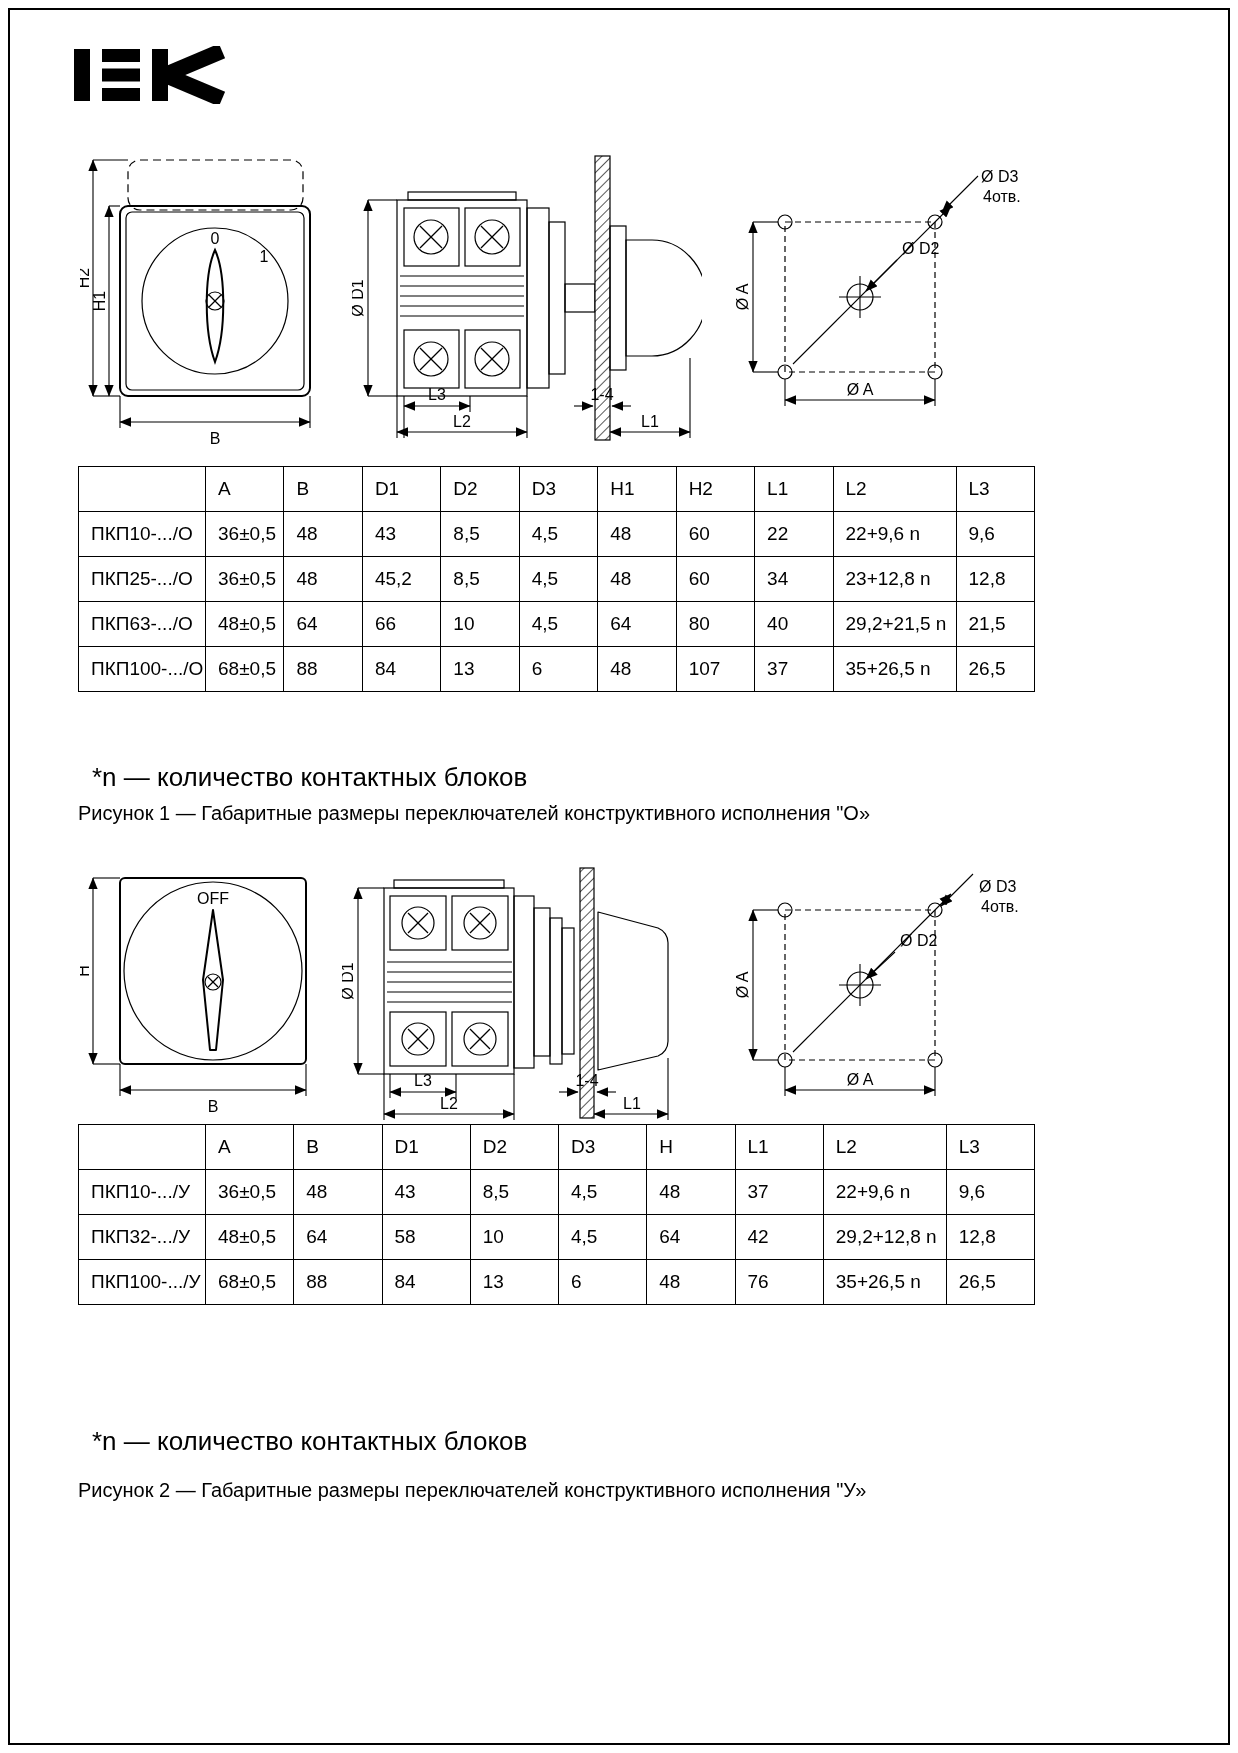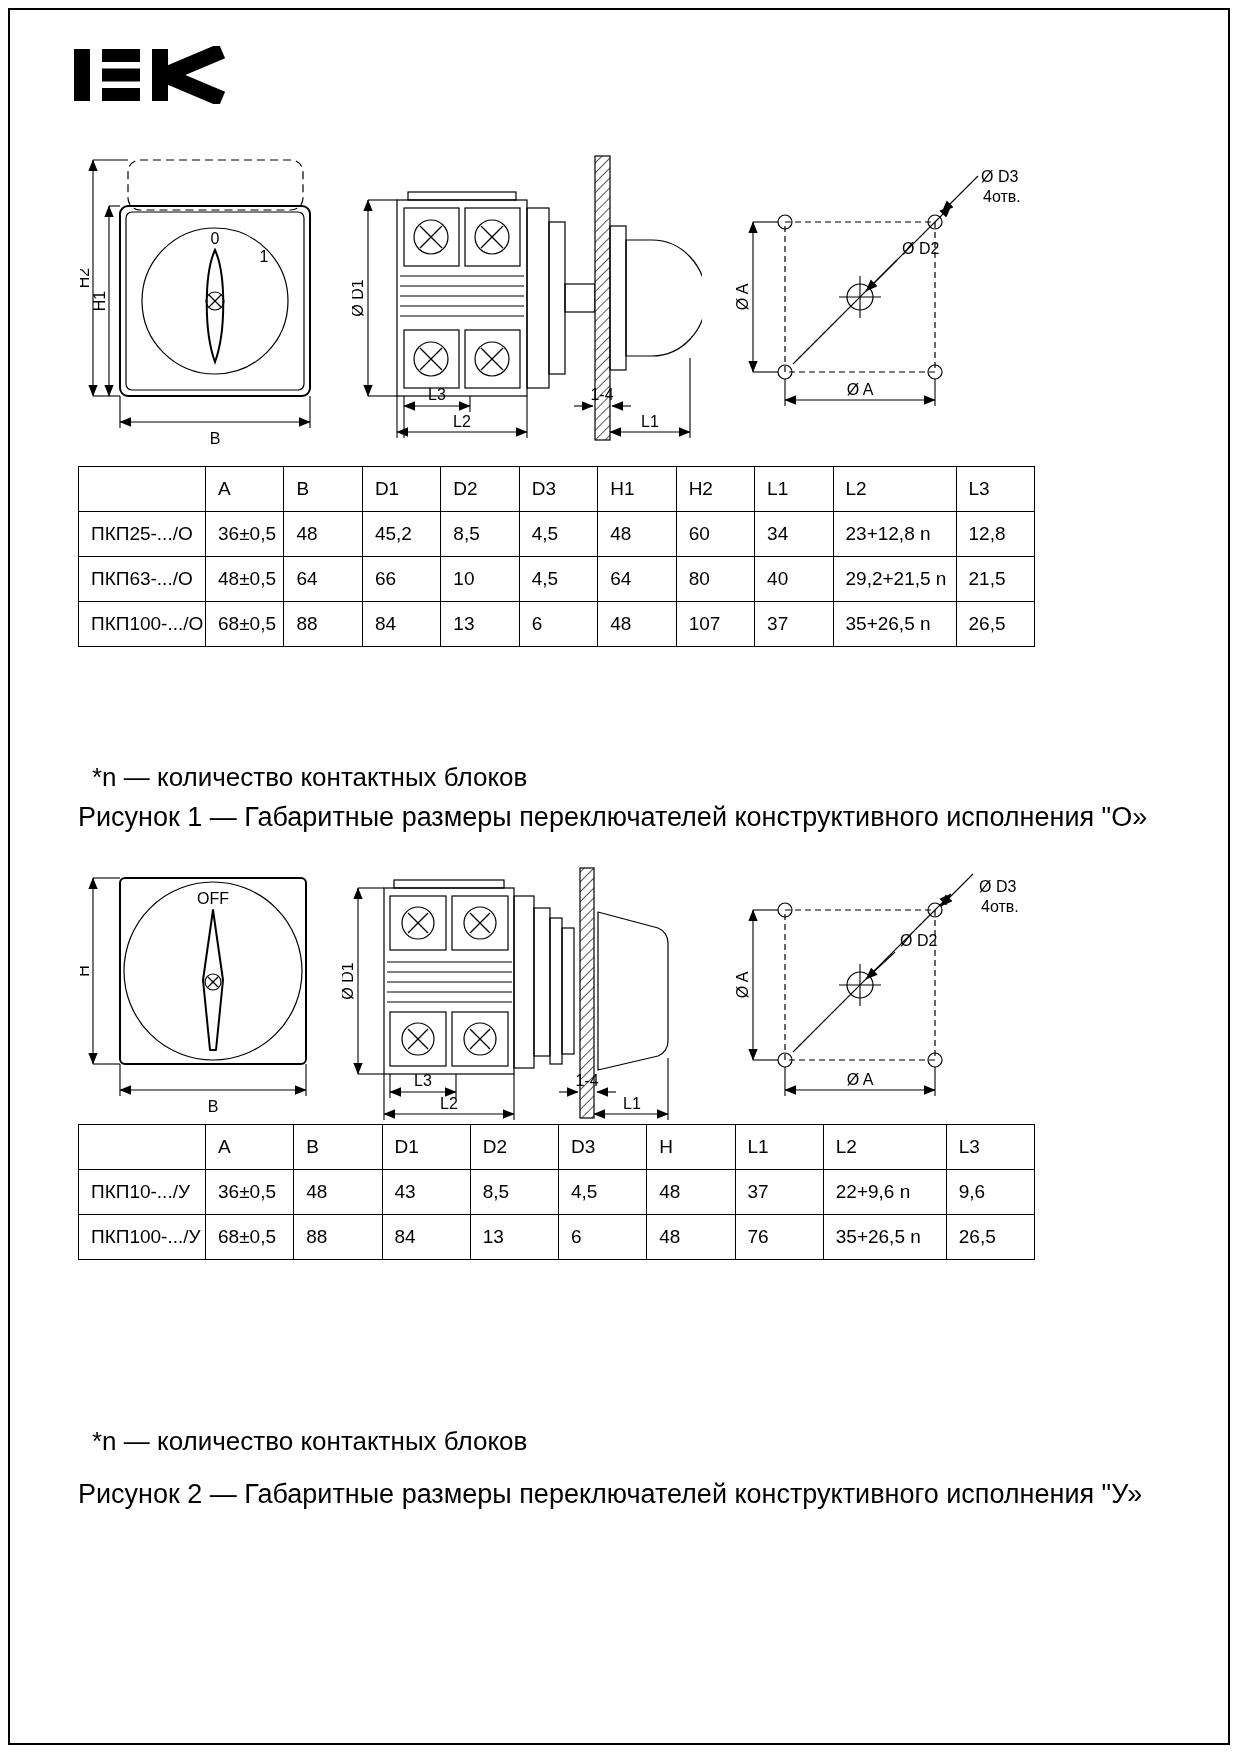--- a/index.html
+++ b/index.html
@@ -13,21 +13,21 @@
   .dims-table th,.dims-table td{border:1.5px solid #000;font-weight:400;text-align:left;vertical-align:middle;padding:2px 12px;height:45px;white-space:nowrap;overflow:hidden}
   #table1{top:466px}
   #table2{top:1124px}
   #table1 th:nth-child(1){width:127px}
   #table1 th:nth-child(10){width:123px}
   #table2 th:nth-child(1){width:127px}
   #table2 th:nth-child(9){width:123px}
   .footnote{position:absolute;left:92px;font-size:26px}
   #footnote1{top:762px}
   #footnote2{top:1426px}
-  .caption{position:absolute;left:78px;font-size:27px}
+  .caption{position:absolute;left:78px;font-size:20px}
   #caption1{top:802px}
   #caption2{top:1479px}
   svg text{font-size:16px;font-family:"Liberation Sans",sans-serif;fill:#000}
   svg .ln{stroke:#000;stroke-width:1.2;fill:none}
   svg .ln2{stroke:#000;stroke-width:2;fill:none}
   svg .dim{stroke:#000;stroke-width:1.1;fill:none}
   svg .dash{stroke-dasharray:8 5}
   svg .dashf{stroke-dasharray:6 4}
 </style>
 </head>
@@ -197,20 +197,33 @@
           <th>D2</th>
           <th>D3</th>
           <th>H1</th>
           <th>H2</th>
           <th>L1</th>
           <th>L2</th>
           <th>L3</th>
         </tr>
       </thead>
       <tbody>
+        <tr>
+          <td>ПКП10-.../О</td>
+          <td>36±0,5</td>
+          <td>48</td>
+          <td>43</td>
+          <td>8,5</td>
+          <td>4,5</td>
+          <td>48</td>
+          <td>60</td>
+          <td>22</td>
+          <td>22+9,6 n</td>
+          <td>9,6</td>
+        </tr>
         <tr>
           <td>ПКП25-.../О</td>
           <td>36±0,5</td>
           <td>48</td>
           <td>45,2</td>
           <td>8,5</td>
           <td>4,5</td>
           <td>48</td>
           <td>60</td>
           <td>34</td>
@@ -400,20 +413,32 @@
           <td>48</td>
           <td>43</td>
           <td>8,5</td>
           <td>4,5</td>
           <td>48</td>
           <td>37</td>
           <td>22+9,6 n</td>
           <td>9,6</td>
         </tr>
         <tr>
+          <td>ПКП32-.../У</td>
+          <td>48±0,5</td>
+          <td>64</td>
+          <td>58</td>
+          <td>10</td>
+          <td>4,5</td>
+          <td>64</td>
+          <td>42</td>
+          <td>29,2+12,8 n</td>
+          <td>12,8</td>
+        </tr>
+        <tr>
           <td>ПКП100-.../У</td>
           <td>68±0,5</td>
           <td>88</td>
           <td>84</td>
           <td>13</td>
           <td>6</td>
           <td>48</td>
           <td>76</td>
           <td>35+26,5 n</td>
           <td>26,5</td>

